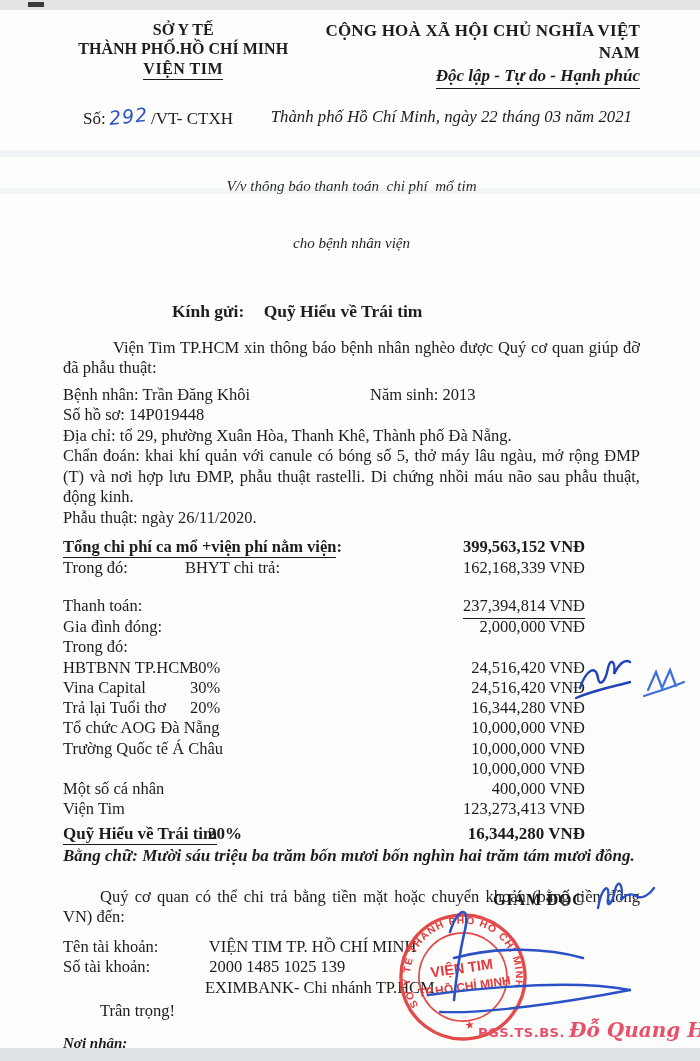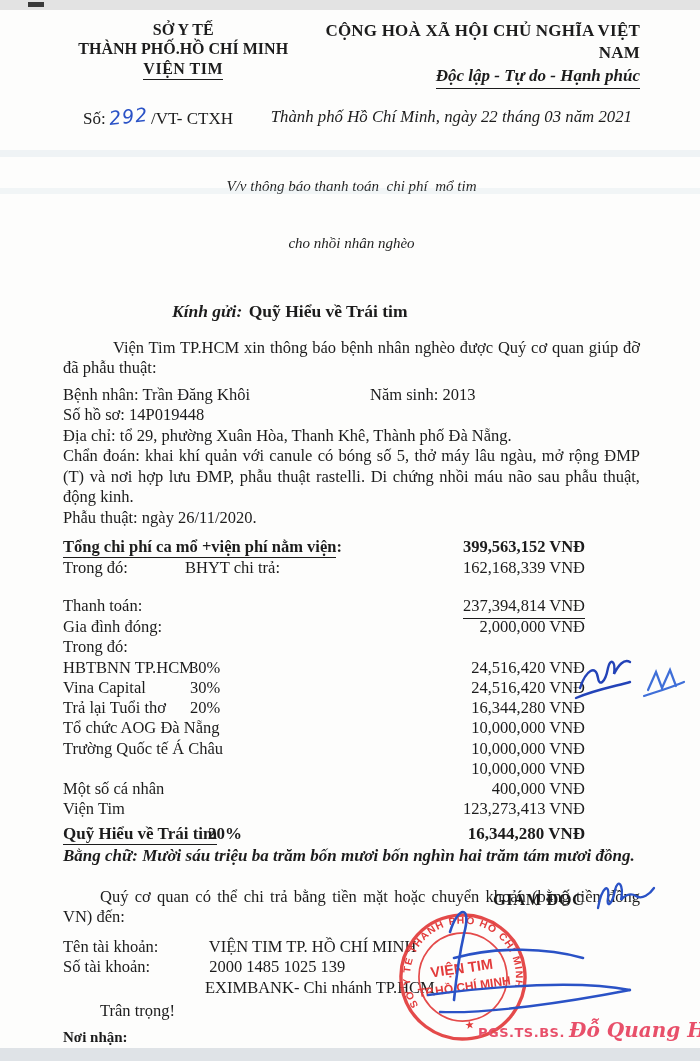--- a/index.html
+++ b/index.html
@@ -31,21 +31,21 @@
   .hw-num{
     display:inline-block; color:#2a52c6; font-family:"DejaVu Sans", sans-serif;
     font-style:italic; font-size:19px; letter-spacing:1px; transform:rotate(-6deg);
     position:relative; top:-1px; margin:0 3px;
   }
   .date{margin-left:auto; margin-right:8px; font-style:italic; font-size:16.8px;}
 
   .subject{margin-top:10px; font-style:italic; font-size:15px; line-height:19px; white-space:pre-wrap;text-align:center;}
 
   .salutation{margin-top:10px; margin-left:109px; font-size:17.5px;}
-  .salutation .lbl{font-weight:bold; font-style:italic; margin-right:2px;}
+  .salutation .lbl{font-weight:bold; margin-right:15px;}
   .salutation .rcp{font-weight:bold;}
 
   .intro{margin:16px 0 0 0; text-indent:50px; text-align:justify;}
 
   .patient{margin-top:6px;}
   .patient > div{position:relative; min-height:20.6px;}
   .patient .birth{position:absolute; left:307px; top:0;}
   .patient .just{text-align:justify;}
 
   .costs{margin-top:9px;}
@@ -64,21 +64,21 @@
 
   .paynote{margin:20px 0 0 0; text-indent:37px; text-align:justify;}
 
   .account{margin-top:9px;}
   .account .arow{min-height:20.6px;}
   .account .albl{display:inline-block; width:142px;}
   .account .bank{margin-left:142px;}
 
   .closing{margin-top:2px; margin-left:37px;}
 
-  .noinhan{margin-top:6px; font-weight:bold; font-size:15px;}
+  .noinhan{margin-top:12px; font-style:italic; font-weight:bold; font-size:15px;}
   .rcp-items{margin-left:37px; margin-top:5px; font-size:15.5px; line-height:27px;}
 
   .director{position:absolute; left:493px; top:890px; font-weight:bold; font-size:16.5px; letter-spacing:0.5px; z-index:3;}
 
   .signer{position:absolute; left:478px; top:1020px; color:#e8506a; z-index:4; white-space:nowrap;}
   .signer .deg{font-size:13px; font-weight:bold; font-family:"DejaVu Sans", sans-serif; letter-spacing:0.5px;}
   .signer .nm{font-size:20px; font-style:italic; font-weight:bold; font-family:"DejaVu Serif", serif;}
 
   .stamp{position:absolute; left:396px; top:910px; z-index:1;}
   .sig-overlay{position:absolute; left:398px; top:898px; z-index:2;}
@@ -110,21 +110,21 @@
 
   <div class="so-date">
     <div class="so">
       <span>Số:</span><span class="hw-num">292</span><span>/VT- CTXH</span>
     </div>
     <div class="date">Thành phố Hồ Chí Minh, ngày 22 tháng 03 năm 2021</div>
   </div>
 
   <div class="subject">
     <div>V/v thông báo thanh toán  chi phí  mổ tim</div>
-    <div>cho nhồi nhân nghèo</div>
+    <div>cho bệnh nhân viện</div>
   </div>
 
   <div class="salutation">
     <span class="lbl">Kính gửi:</span>
     <span class="rcp">Quỹ Hiểu về Trái tim</span>
   </div>
 
   <p class="intro">Viện Tim TP.HCM xin thông báo bệnh nhân nghèo được Quý cơ quan giúp đỡ đã phẫu thuật:</p>
 
   <div class="patient">

